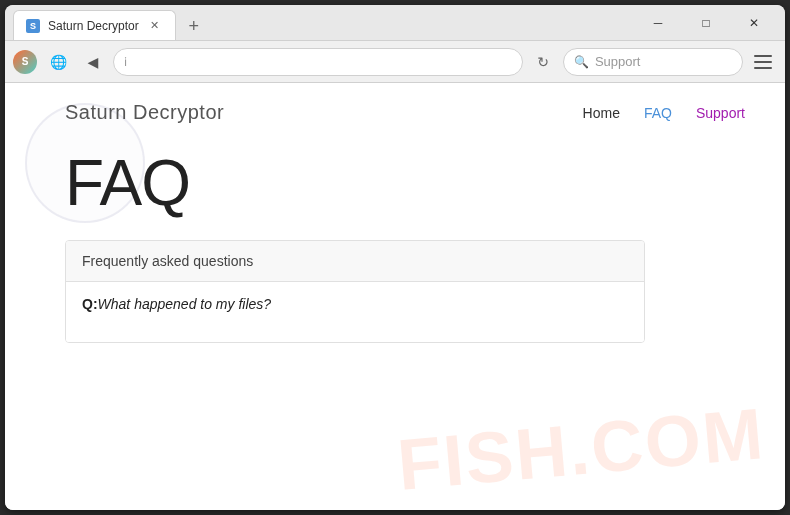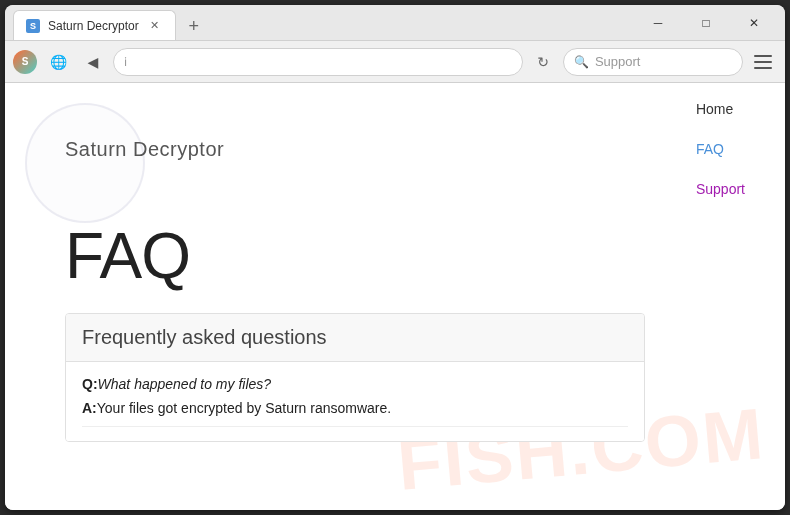--- a/index.html
+++ b/index.html
@@ -277,21 +277,20 @@
       font-size: 20px;
       color: #555;
       font-weight: 300;
       letter-spacing: 0.5px;
       flex: 1;
     }
 
     .site-nav {
       display: flex;
       gap: 24px;
-      flex-direction: column;
     }
 
     .nav-link {
       font-size: 14px;
       text-decoration: none;
       cursor: pointer;
     }
 
     .nav-link.home { color: #333; }
     .nav-link.faq { color: #4a90d9; font-weight: 500; }
@@ -315,34 +314,34 @@
     .faq-section {
       border: 1px solid #e0e0e0;
       border-radius: 4px;
       max-width: 580px;
       overflow: hidden;
     }
 
     .faq-header {
       background: #f8f8f8;
       padding: 12px 16px;
-      font-size: 20px;
+      font-size: 14px;
       color: #444;
       border-bottom: 1px solid #e0e0e0;
     }
 
     .faq-body {
       padding: 14px 16px;
       background: white;
     }
 
     .faq-question {
       font-size: 14px;
       color: #222;
-      margin-bottom: 8px;
+      margin-bottom: 16px;
     }
 
     .faq-question .q-label {
       font-weight: bold;
     }
 
     .faq-question .q-text {
       font-style: italic;
     }
 
@@ -414,21 +413,18 @@
 
     <div class="main-content">
       <h1 class="page-heading">FAQ</h1>
 
       <div class="faq-section">
         <div class="faq-header">Frequently asked questions</div>
         <div class="faq-body">
           <div class="faq-question">
             <span class="q-label">Q:</span><span class="q-text">What happened to my files?</span>
           </div>
-          <div class="faq-answer">
-            <span class="a-label">A:</span><span>Your files got encrypted by Saturn ransomware.</span>
-          </div>
         </div>
       </div>
     </div>
 
   </div>
 </div>
 
 </body></html>

